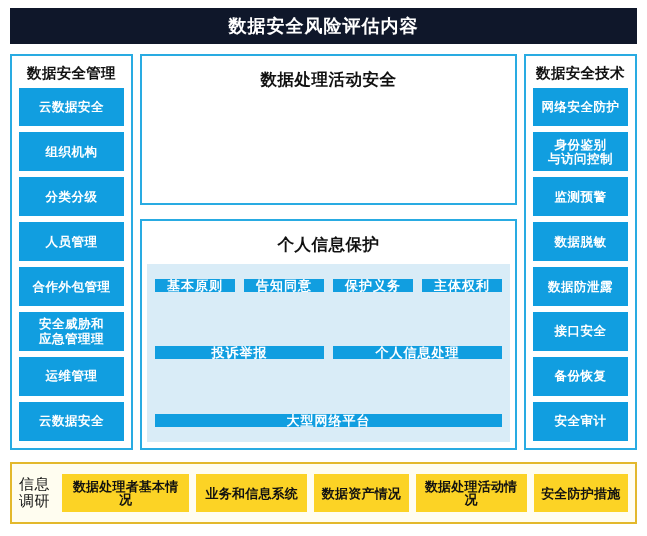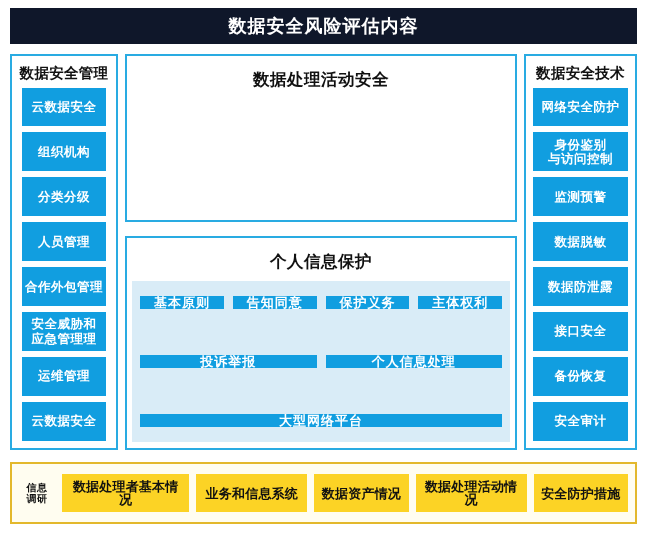--- a/index.html
+++ b/index.html
@@ -55,21 +55,21 @@
 
   
   .side-panel {
     border: 2px solid #29abe2;
     background: #ffffff;
     box-sizing: border-box;
     display: flex;
     flex-direction: column;
     padding: 6px 7px 7px 7px;
   }
-  .side-panel.left  { width: 108px; align-items: center; }
+  .side-panel.left  { width: 123px; }
   .side-panel.right { width: 113px; }
   .side-title {
     text-align: center;
     font-size: 14.5px;
     font-weight: bold;
     color: #111111;
     line-height: 1;
     padding: 4px 0 7px 0;
     letter-spacing: 0.3px;
   }
@@ -107,21 +107,21 @@
     min-width: 0;
   }
   .center-panel {
     border: 2px solid #29abe2;
     background: #ffffff;
     box-sizing: border-box;
     display: flex;
     flex-direction: column;
     padding: 5px 5px 6px 5px;
   }
-  .center-panel.top    { height: 168px; }
+  .center-panel.top    { height: 151px; }
   .center-panel.bottom { flex: 1; }
   .center-title {
     text-align: center;
     font-size: 16.5px;
     font-weight: bold;
     color: #111111;
     line-height: 1;
     padding: 11px 0 10px 0;
     letter-spacing: 0.5px;
   }
@@ -188,25 +188,24 @@
     height: 62px;
     border: 2px solid #e3b82c;
     background: #fffdf0;
     box-sizing: border-box;
     display: flex;
     align-items: center;
     padding: 0 7px;
     gap: 7px;
   }
   .survey-label {
-    font-size: 10px;
-    font-weight: bold;
+    font-size: 15px;
+    font-weight: normal;
     color: #111111;
     line-height: 1.12;
-    text-align: center;
     width: 36px;
     flex: none;
     letter-spacing: 0.5px;
   }
   .survey-label .l2 { display: block; }
   .survey-items {
     flex: 1;
     display: flex;
     align-items: center;
     gap: 7px;

